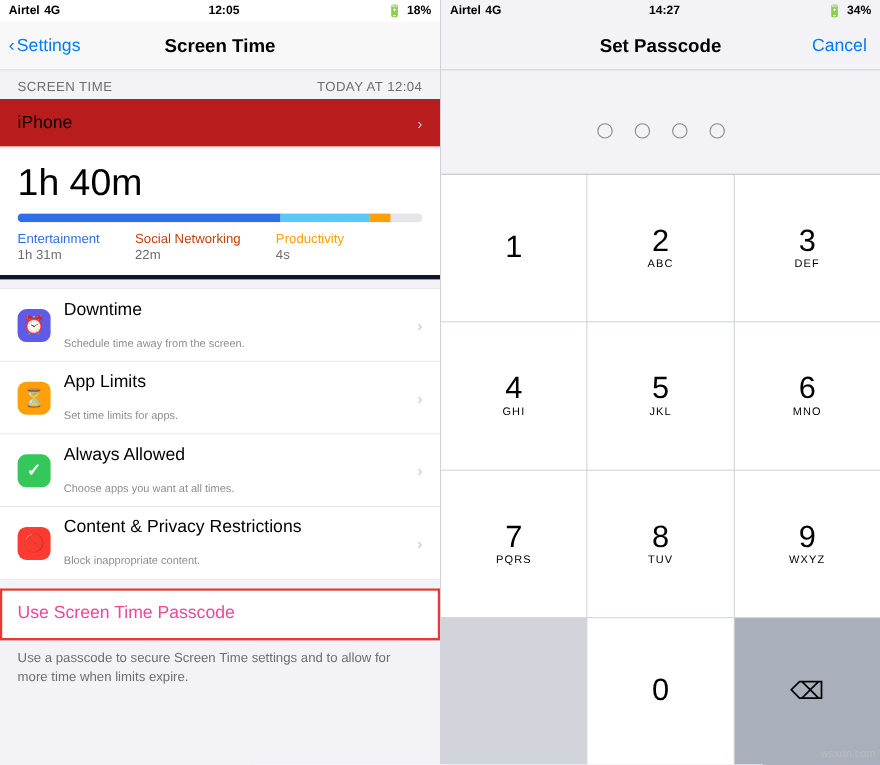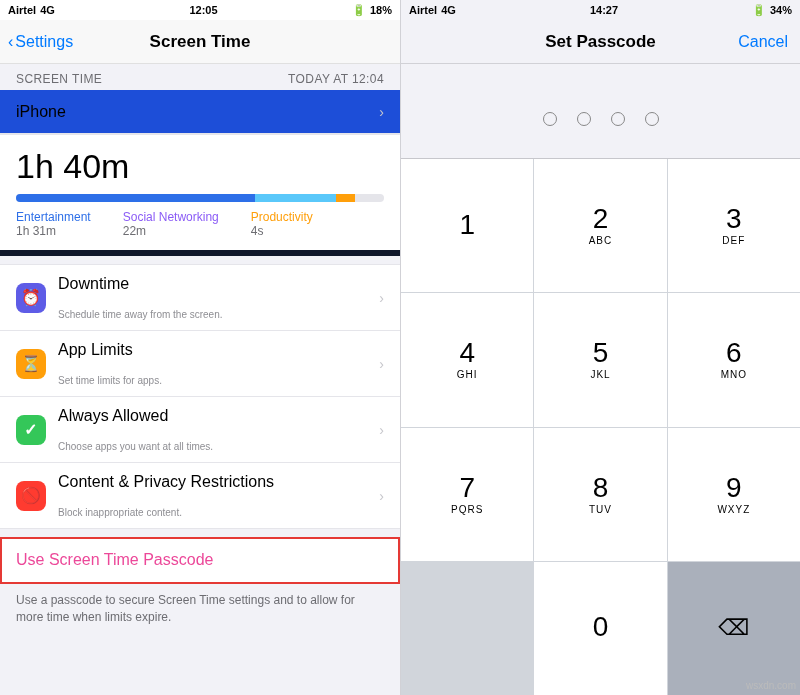--- a/index.html
+++ b/index.html
@@ -66,36 +66,36 @@
       font-size: 12px;
       color: #6d6d72;
       text-transform: uppercase;
       letter-spacing: 0.4px;
       display: flex;
       justify-content: space-between;
       align-items: center;
     }
 
     .cell {
-      background: #1d4ed8;
+      background: #b91c1c;
       border-bottom: 1px solid #e5e5ea;
       display: flex;
       align-items: center;
       padding: 12px 16px;
       min-height: 44px;
     }
     .cell:first-child { border-top: 1px solid #e5e5ea; }
     .cell-text { flex: 1; font-size: 16px; color: #000; }
     .cell-chevron { color: #c7c7cc; font-size: 14px; }
 
     
     .usage-section {
       background: #fff;
       border-top: 1px solid #e5e5ea;
-      border-bottom: 6px solid #0f172a;
+      border-bottom: 4px solid #0f172a;
       padding: 12px 16px;
       margin-bottom: 8px;
     }
     .usage-time {
       font-size: 34px;
       font-weight: 300;
       color: #000;
       margin-bottom: 8px;
     }
     .progress-bar-container {
@@ -118,21 +118,21 @@
       background: #ff9f0a;
       height: 100%;
     }
     .usage-legend {
       display: flex;
       gap: 32px;
     }
     .legend-item { display: flex; flex-direction: column; }
     .legend-label { font-size: 12px; font-weight: 500; }
     .legend-label.entertainment { color: #2d6fe8; }
-    .legend-label.social { color: #8b5cf6; }
+    .legend-label.social { color: #c2410c; }
     .legend-label.productivity { color: #ff9f0a; }
     .legend-value { font-size: 12px; color: #6d6d72; }
 
     
     .settings-group {
       background: #fff;
       border-top: 1px solid #e5e5ea;
       border-bottom: 1px solid #e5e5ea;
       margin-bottom: 8px;
     }

